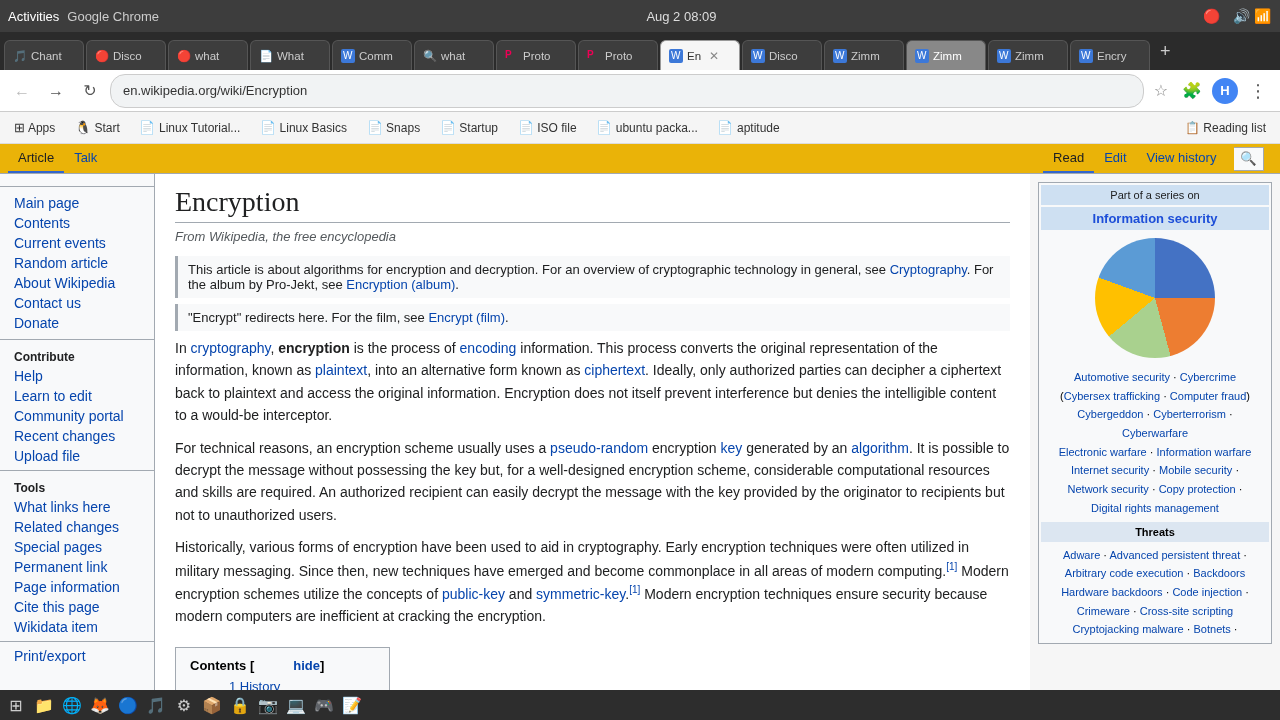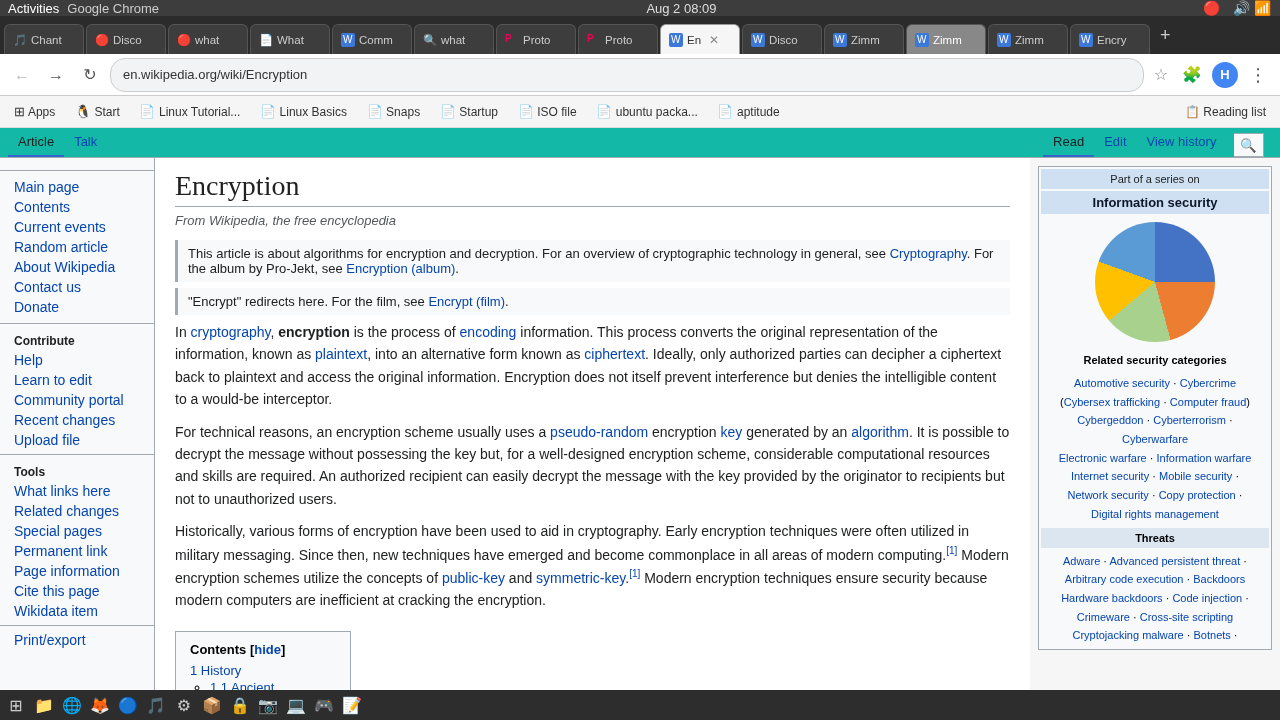--- a/index.html
+++ b/index.html
@@ -1,21 +1,21 @@
 <!DOCTYPE html>
 <html><head>
   <meta charset="utf-8">
   <style>
     * { margin: 0; padding: 0; box-sizing: border-box; }
     body { font-family: Arial, sans-serif; font-size: 13px; background: #f6f6f6; width: 1280px; height: 720px; overflow: hidden; }
 
     
     .titlebar {
       background: #3d3d3d;
-      height: 16px;
+      height: 32px;
       display: flex;
       align-items: center;
       justify-content: space-between;
       padding: 0 8px;
       color: #ccc;
       font-size: 13px;
     }
     .titlebar-left { display: flex; align-items: center; gap: 8px; }
     .titlebar-center { color: #ddd; font-size: 13px; }
     .titlebar-right { display: flex; align-items: center; gap: 8px; }
@@ -229,21 +229,21 @@
     .toc {
       background: #f8f9fa;
       border: 1px solid #a2a9b1;
       padding: 10px 14px;
       display: inline-block;
       margin: 10px 0;
       font-size: 13px;
       font-family: Arial, sans-serif;
     }
     .toc-title { font-weight: bold; margin-bottom: 6px; }
-    .toc a { color: #0645ad; text-decoration: none; }
+    .toc a { color: #0645ad; text-decoration: none; padding-left: 39px; }
     .toc li { margin: 2px 0; }
     .toc ul { padding-left: 20px; }
     .toc ol { list-style: none; padding-left: 0; }
 
     
     .wiki-right-panel {
       width: 250px;
       flex-shrink: 0;
       padding: 8px;
       overflow-y: auto;
@@ -261,21 +261,21 @@
       padding: 4px;
       font-size: 11px;
       color: #202122;
     }
     .infobox-title {
       background: #cee0f2;
       text-align: center;
       padding: 4px;
       font-weight: bold;
       font-size: 13px;
-      color: #0f172a;
+      color: #1d4ed8;
     }
     .infobox-img {
       text-align: center;
       padding: 6px;
     }
     .pie-chart {
       width: 120px; height: 120px;
       margin: 0 auto;
       border-radius: 50%;
       background: conic-gradient(
@@ -288,23 +288,23 @@
     }
     .infobox-related { font-weight: bold; text-align: center; padding: 4px; font-size: 11px; }
     .infobox-links { text-align: center; padding: 2px 6px; font-size: 11px; line-height: 1.7; }
     .infobox-links a { color: #0645ad; }
     .infobox-section { font-weight: bold; text-align: center; padding: 4px; background: #dce6f1; font-size: 11px; }
     .infobox-threats { text-align: center; padding: 2px 6px; font-size: 11px; line-height: 1.7; }
     .infobox-threats a { color: #0645ad; }
 
     
     .wiki-article-tab-bar {
-      display: flex; align-items: flex-end;
+      display: flex; align-items: center;
       padding: 0 8px;
-      background: #14b8a6;
+      background: #eab308;
       border-bottom: 1px solid #a2a9b1;
     }
     .wiki-article-tab {
       padding: 6px 10px;
       font-size: 13px;
       color: #0645ad;
       cursor: pointer;
       border-bottom: 2px solid transparent;
     }
     .wiki-article-tab.active {
@@ -561,23 +561,20 @@
             <td class="infobox-title">
               <a>Information security</a>
             </td>
           </tr>
           <tr>
             <td class="infobox-img">
               <div class="pie-chart"></div>
             </td>
           </tr>
           <tr>
-            <td class="infobox-related">Related security categories</td>
-          </tr>
-          <tr>
             <td class="infobox-links">
               <a>Automotive security</a> · <a>Cybercrime</a><br>
               (<a>Cybersex trafficking</a> · <a>Computer fraud</a>)<br>
               <a>Cybergeddon</a> · <a>Cyberterrorism</a> · <a>Cyberwarfare</a><br>
               <a>Electronic warfare</a> · <a>Information warfare</a><br>
               <a>Internet security</a> · <a>Mobile security</a> ·<br>
               <a>Network security</a> · <a>Copy protection</a> ·<br>
               <a>Digital rights management</a>
             </td>
           </tr>

